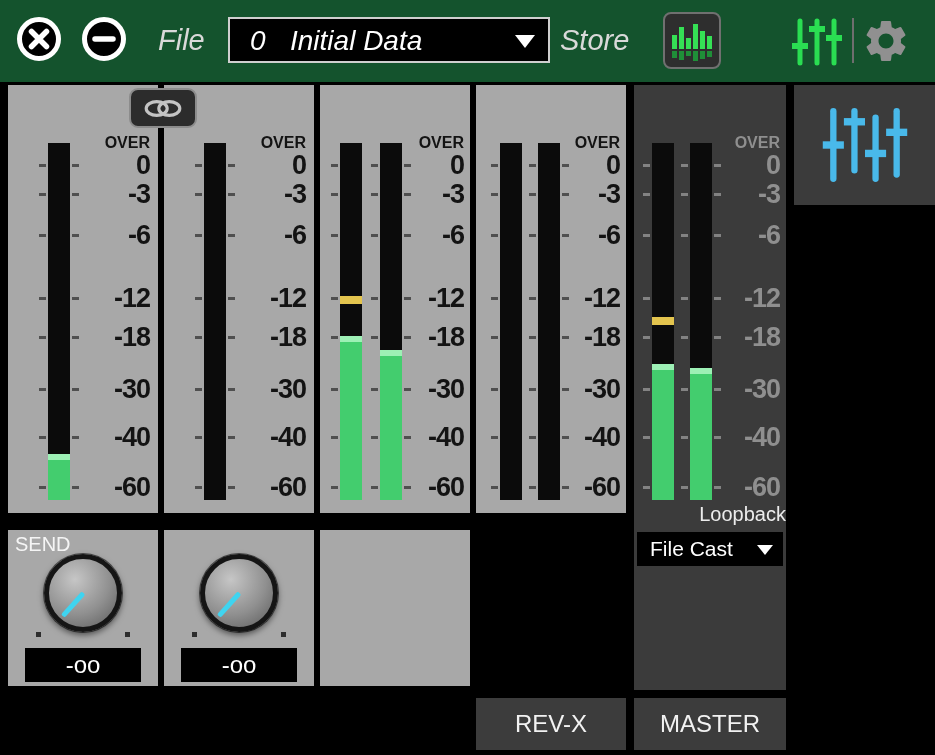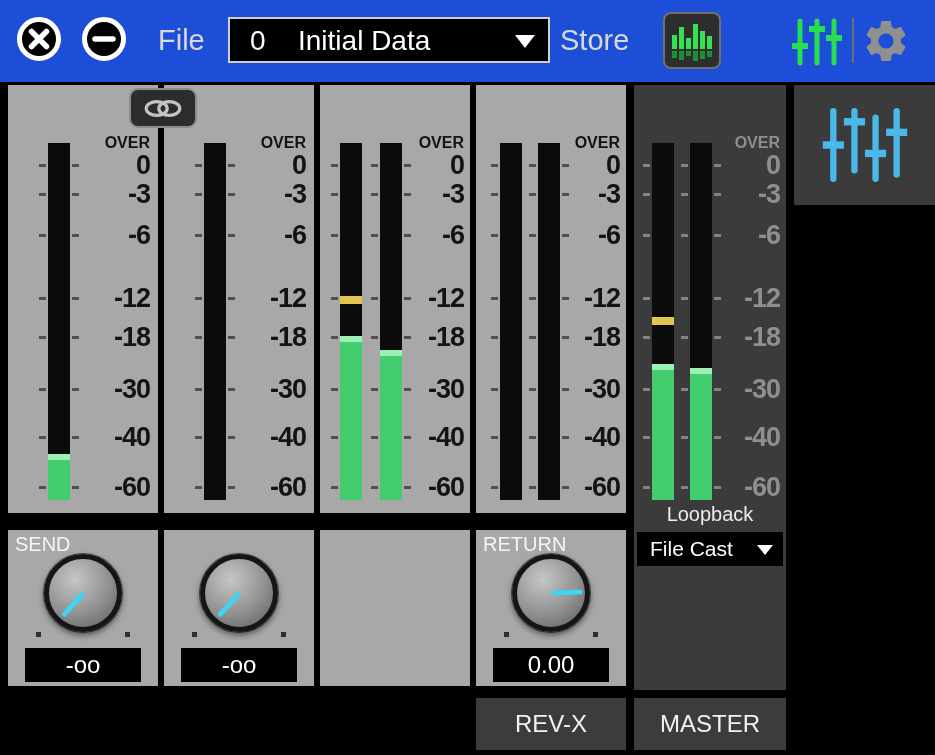--- a/index.html
+++ b/index.html
@@ -1,27 +1,27 @@
 <!DOCTYPE html>
 <html style="--meter-green: #43cd6e; --meter-green-cap: #9df0b5; --peak-yellow: #e3c44e; --pointer-cyan: #3fd4f0; --icon-green: #2ade52; --icon-blue: #49b9ea; --panel-gray: #a8a8a8; --panel-dark: #3b3b3b;"><head>
 <meta charset="utf-8">
 <style>
   *{margin:0;padding:0;box-sizing:border-box}
   html,body{width:935px;height:755px;background:#000;overflow:hidden;
     font-family:"Liberation Sans",sans-serif;}
   #app{position:relative;width:935px;height:755px;background:#000;}
 
   
-  .topbar{position:absolute;left:0;top:0;width:935px;height:82px;background:#1d4ed8;}
+  .topbar{position:absolute;left:0;top:0;width:935px;height:82px;background:#14532d;font-style:italic;}
   .win-btn{position:absolute;top:16px;width:46px;height:46px;background:none;border:none;cursor:pointer;padding:0;}
   .win-btn.close{left:16px}.win-btn.mini{left:81px}
   .file-label{position:absolute;left:158px;top:24px;font-size:29px;color:#d9d9d9;}
   .preset-box{position:absolute;left:228px;top:17px;width:322px;height:46px;background:#000;border:2px solid #cfcfcf;cursor:pointer;}
   .preset-num{position:absolute;left:20px;top:6px;font-size:28px;color:#fff;}
-  .preset-name{position:absolute;left:68px;top:6px;font-size:28px;color:#fff;}
+  .preset-name{position:absolute;left:60px;top:6px;font-size:28px;color:#fff;}
   .preset-caret{position:absolute;right:13px;top:16px;width:0;height:0;
     border-left:10px solid transparent;border-right:10px solid transparent;border-top:13px solid #fff;}
   .store-label{position:absolute;left:560px;top:24px;font-size:29px;color:#d9d9d9;cursor:pointer;}
   .meter-view-btn{position:absolute;left:663px;top:12px;width:58px;height:57px;background:#2e2e2e;
     border:2px solid #707070;border-radius:8px;display:flex;align-items:center;justify-content:center;cursor:pointer;}
   .channel-view-btn{position:absolute;left:789px;top:17px;width:56px;height:50px;background:none;border:none;
     display:flex;align-items:center;justify-content:center;cursor:pointer;padding:0;}
   .topbar-sep{position:absolute;left:852px;top:18px;width:2px;height:45px;background:#6e6e6e;}
   .settings-btn{position:absolute;left:861px;top:16px;width:50px;height:50px;background:none;border:none;cursor:pointer;padding:0;}
 
@@ -53,21 +53,21 @@
     background:var(--pointer-cyan,#3fd4f0);transform-origin:50% 0;}
   .dot{position:absolute;width:5px;height:5px;background:#2d2d2d;top:102px;}
   .dot.l{left:calc(50% - 47px)}.dot.r{left:calc(50% + 42px)}
   .value-box{position:absolute;left:50%;top:118px;transform:translateX(-50%);width:116px;height:34px;background:#000;
     color:#fff;font-size:24px;line-height:34px;text-align:center;cursor:pointer;}
 
   .name-area{position:absolute;left:0;top:613px;width:100%;height:52px;background:#3c3c3c;color:#f2f2f2;
     font-size:24px;line-height:52px;text-align:center;}
 
   
-  .loopback-label{position:absolute;left:0;top:418px;width:100%;text-align:center;color:#ececec;font-size:20px;}
+  .loopback-label{position:absolute;left:0;top:418px;width:100%;text-align:right;color:#ececec;font-size:20px;}
   .loopback-select{position:absolute;left:3px;top:447px;width:146px;height:34px;background:#000;color:#fff;
     font-size:21px;line-height:34px;padding-left:13px;cursor:pointer;}
   .loopback-select .caret{position:absolute;right:10px;top:13px;width:0;height:0;
     border-left:8px solid transparent;border-right:8px solid transparent;border-top:10px solid #fff;}
 
   .master-tab{position:absolute;left:794px;top:85px;width:141px;height:120px;background:var(--panel-dark,#3b3b3b);
     display:flex;align-items:center;justify-content:center;cursor:pointer;}
 </style>
 </head>
 <body>
@@ -315,29 +315,20 @@
         <div class="scale-label over" style="top: 58px; left: 0px; width: 144px;">OVER</div>
         <div class="scale-label" style="top: 80px; left: 0px; width: 144px;">0</div>
         <div class="scale-label" style="top: 109px; left: 0px; width: 144px;">-3</div>
         <div class="scale-label" style="top: 150px; left: 0px; width: 144px;">-6</div>
         <div class="scale-label" style="top: 213px; left: 0px; width: 144px;">-12</div>
         <div class="scale-label" style="top: 252px; left: 0px; width: 144px;">-18</div>
         <div class="scale-label" style="top: 304px; left: 0px; width: 144px;">-30</div>
         <div class="scale-label" style="top: 352px; left: 0px; width: 144px;">-40</div>
         <div class="scale-label" style="top: 402px; left: 0px; width: 144px;">-60</div>
       </div>
-    <div class="knob-area">
-      <span class="area-label">RETURN</span>
-      <div class="knob">
-        <div class="pointer" style="transform: rotate(-92deg);"></div>
-      </div>
-      <span class="dot l"></span>
-      <span class="dot r"></span>
-      <div class="value-box">0.00</div>
-    </div>
     <div class="name-area">REV-X</div>
   </div>
 
   <div class="strip" style="left:634px;width:152px">
     <div class="meter-area dark">
       <div class="loopback-label">Loopback</div>
       <div class="loopback-select">
         <span>File Cast</span>
         <span class="caret"></span>
       </div>

